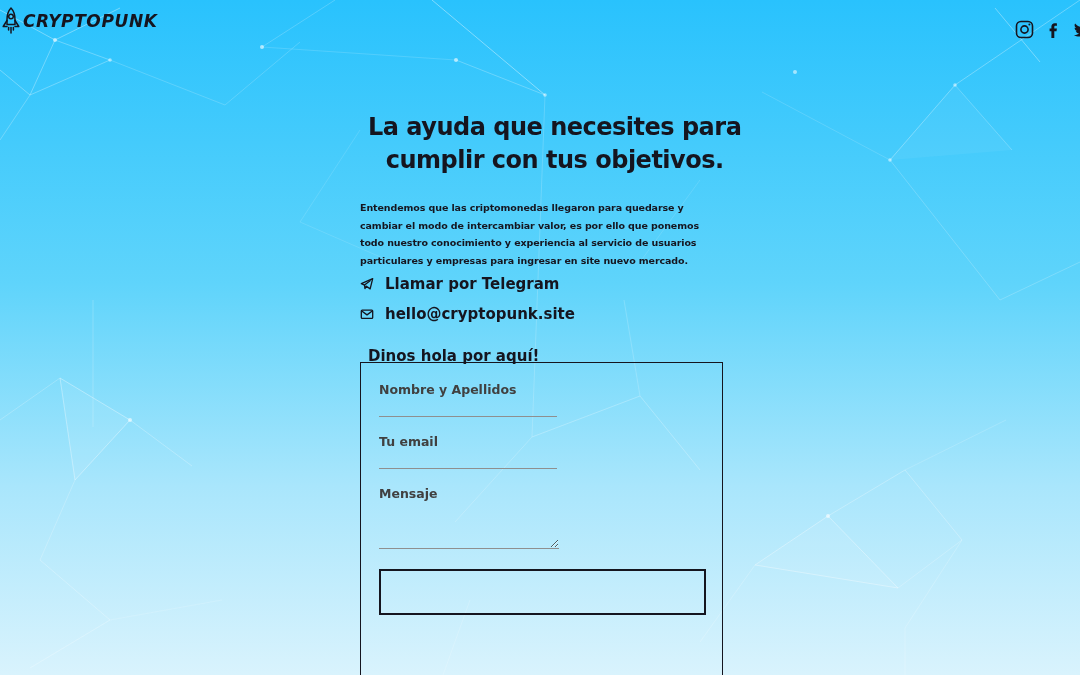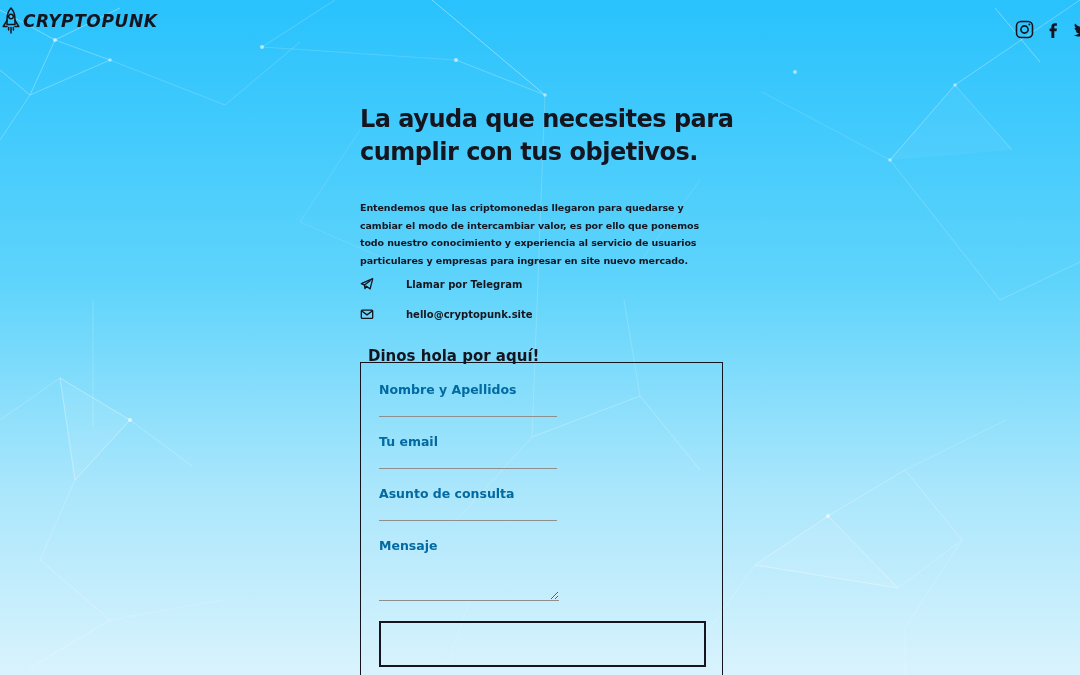--- a/index.html
+++ b/index.html
@@ -12,35 +12,35 @@
   .plexus{position:absolute;left:0;top:0;width:1080px;height:675px;pointer-events:none;}
 
   
   .logo{position:absolute;top:6px;left:0;right:0;display:flex;flex-direction:row;align-items:center;gap:1px;}
   .brand-text{font-size:17px;font-weight:bold;font-style:italic;letter-spacing:.6px;}
   .social{position:absolute;top:20px;left:1015px;display:flex;gap:10px;}
   .social .sicon{width:19px;height:19px;display:block;cursor:pointer;}
 
   
   .content{position:absolute;left:360px;top:103px;width:363px;}
-  .headline{position:absolute;top:0;left:0;margin:0;font-size:24px;line-height:33px;letter-spacing:-.5px;font-weight:bold;}
+  .headline{position:absolute;top:0;left:0;margin:8px;font-size:24px;line-height:33px;letter-spacing:-.5px;font-weight:bold;text-align:center;}
   .headline div{white-space:nowrap;}
   .lead{position:absolute;top:96px;left:0;width:363px;margin:0;font-size:9.5px;line-height:17.5px;font-weight:bold;letter-spacing:-.1px;}
   .contact-row{position:absolute;left:0;display:flex;align-items:center;gap:11px;height:18px;}
   .contact-row.telegram{top:172px;}
   .contact-row.email{top:202px;text-align:center;}
   .contact-row .cicon{width:14px;height:14px;flex:0 0 auto;}
-  .contact-link{font-size:10px;font-weight:bold;cursor:pointer;margin-left:21px;}
+  .contact-link{font-size:15px;font-weight:bold;cursor:pointer;}
   .say-hello{position:absolute;top:236px;left:0;margin:8px;font-size:15px;font-weight:bold;}
 
   
   .contact-form{position:absolute;top:259px;left:0;width:363px;height:355px;box-sizing:border-box;
     border:1px solid #15151f;padding:18px;background:transparent;}
   .field{margin-bottom:16px;}
-  .field label{display:block;font-size:12.5px;font-weight:bold;line-height:17px;margin-bottom:2px;color:#0369a1;}
+  .field label{display:block;font-size:12.5px;font-weight:bold;line-height:17px;margin-bottom:2px;color:#404040;}
   .field input{display:block;width:178px;height:16px;background:transparent;border:none;
     border-bottom:1px solid #8f8f8f;outline:none;font-family:inherit;font-size:12px;color:#15151f;padding:0;}
   .field textarea{display:block;width:180px;height:44px;background:transparent;border:none;
     border-bottom:1px solid #8f8f8f;outline:none;font-family:inherit;font-size:12px;color:#15151f;padding:0;}
   .submit-btn{display:block;width:327px;height:46px;margin-top:20px;background:transparent;
     border:2px solid #15151f;cursor:pointer;}
   .ico{stroke:#15151f;fill:none;stroke-width:1.5;stroke-linecap:round;stroke-linejoin:round;}
 </style>
 </head>
 <body>
@@ -168,22 +168,18 @@
   <form class="contact-form">
     <div class="field">
       <label>Nombre y Apellidos</label>
       <input type="text" style="">
     </div>
     <div class="field">
       <label>Tu email</label>
       <input type="text" style="">
     </div>
     <div class="field">
-      <label>Asunto de consulta</label>
-      <input type="text" style="">
-    </div>
-    <div class="field">
       <label>Mensaje</label>
       <textarea style=""></textarea>
     </div>
     <button type="button" class="submit-btn"></button>
   </form>
 </div>
 
 </body></html>

